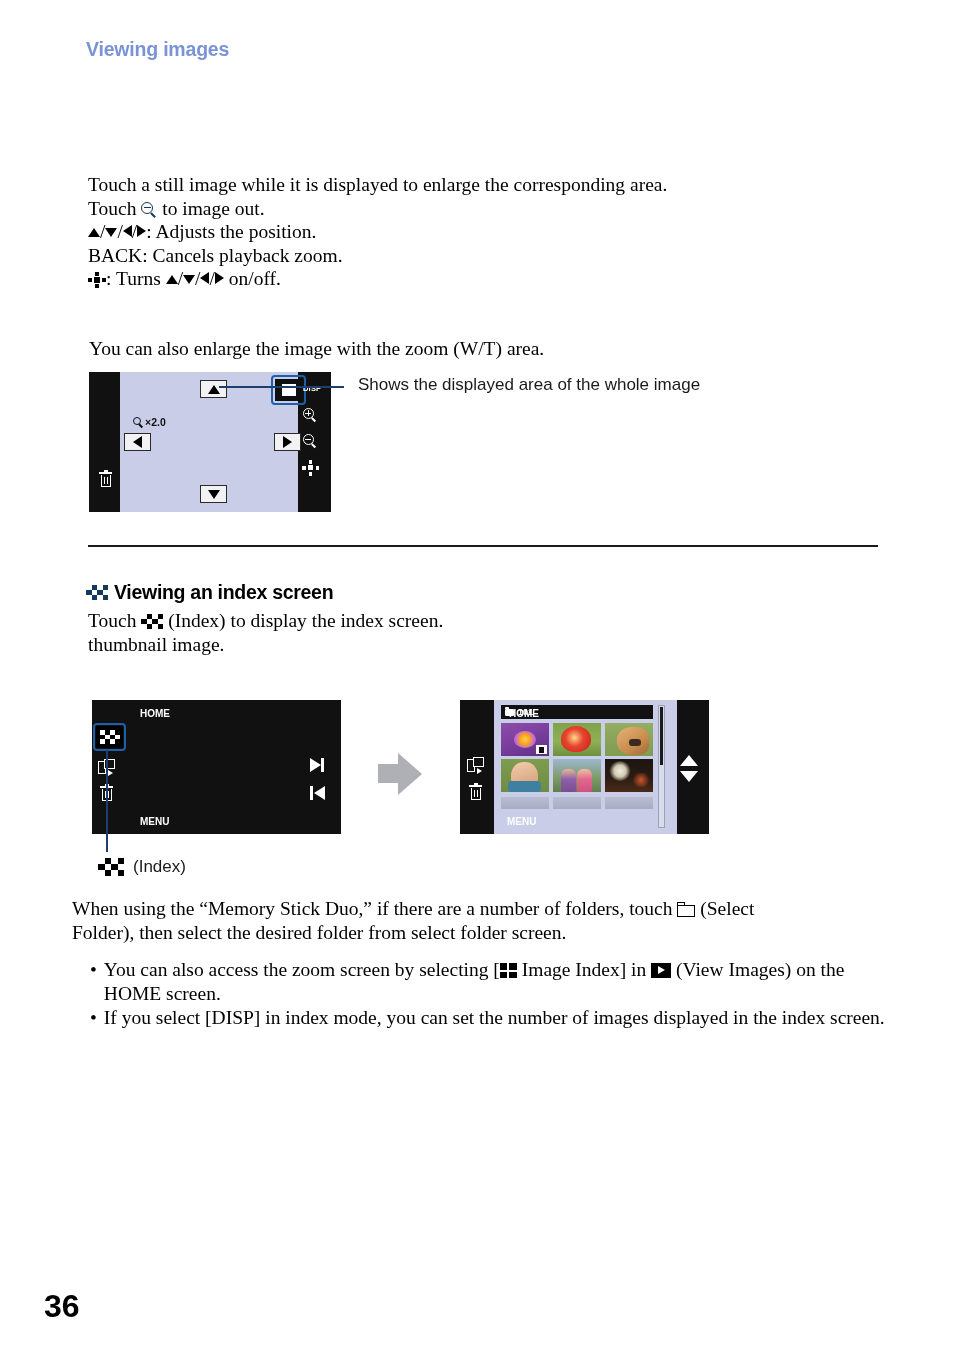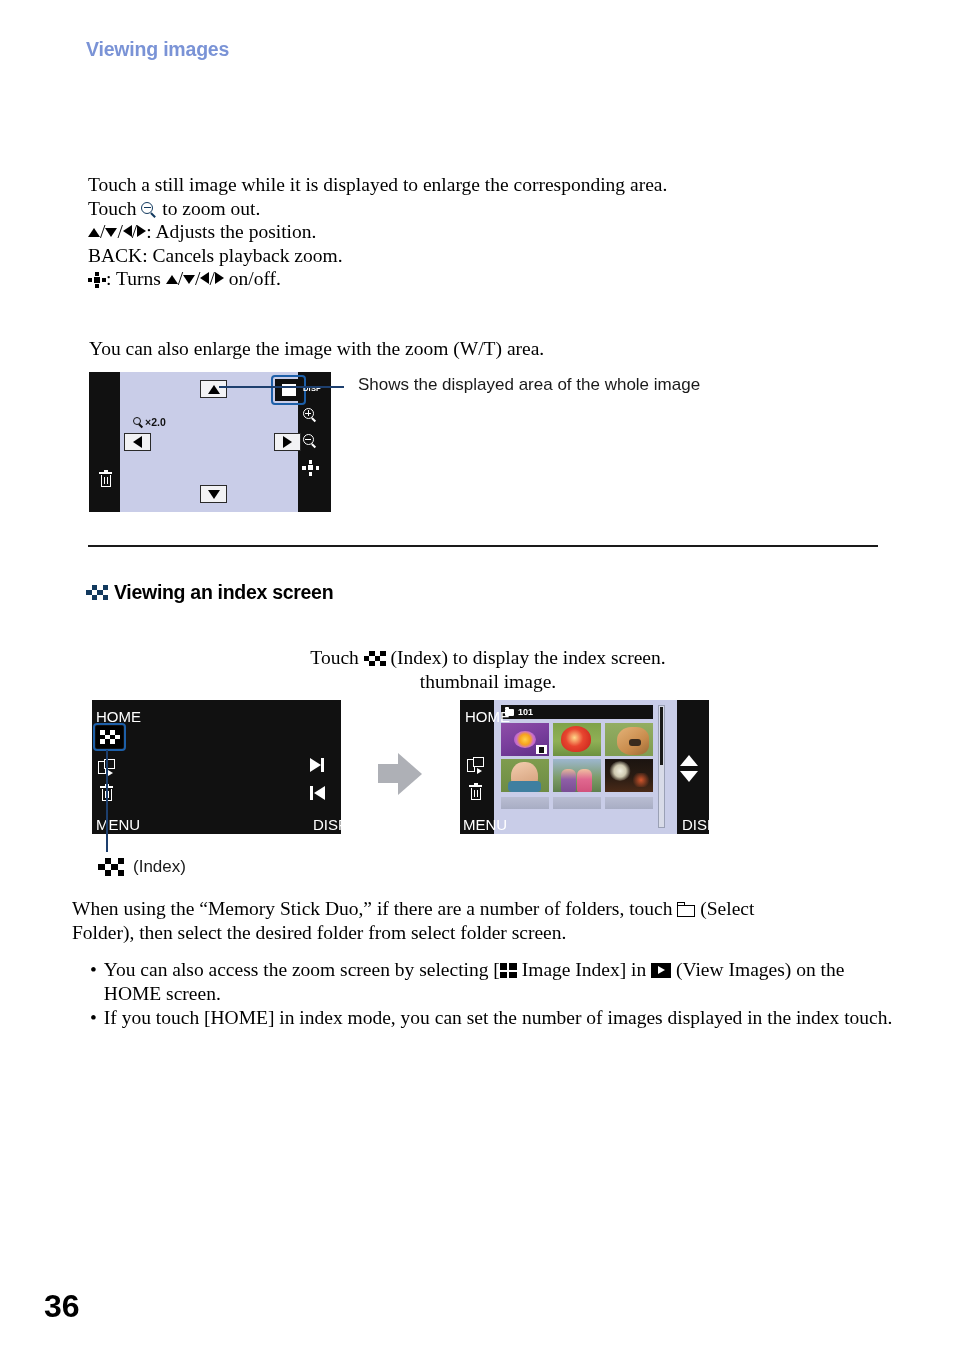--- a/index.html
+++ b/index.html
@@ -183,21 +183,21 @@
   }
 
   
   .rule { position:absolute; left:88px; top:545px; width:790px; height:2px; background:#1a1a1a; }
 
   
   #lcd-single { left:92px; top:700px; width:249px; height:134px; }
   #lcd-single .screen { position:absolute; left:33px; top:0; width:184px; height:134px; background:#c9cde8; }
   .lcd-label {
     position:absolute; font-family:"Liberation Sans", sans-serif;
-    font-weight:normal; color:#ffffff; font-size:15px;
+    font-weight:bold; color:#ffffff; font-size:10px;margin-left:44px;
   }
   #home1 { left:4px; top:8px; }
   #menu1 { left:4px; top:116px; }
   #disp1 { left:221px; top:116px; }
   #home2 { left:5px; top:8px; }
   #menu2 { left:3px; top:116px; }
   #disp2 { left:222px; top:116px; }
 
   .topbar-row { position:absolute; left:38px; top:6px; width:176px; height:14px; }
   .batt { position:absolute; left:0; top:2px; width:22px; height:10px; border:1.6px solid #1a1a1a; background:#fff; box-sizing:border-box; }
@@ -294,21 +294,21 @@
   <div class="run-head">Viewing images</div>
 
 
   <div class="body-txt" style="left:88px; top:173px; width:800px;">
     <div>Touch a still image while it is displayed to enlarge the corresponding area.</div>
     <div class="nowrap">
       <span>Touch</span>
       <span class="mag ig ig-mag">
         <span class="lens"></span><span class="handle"></span><span class="mn"></span>
       </span>
-      <span>to zoom out.</span>
+      <span>to image out.</span>
     </div>
     <div class="nowrap">
       <span class="tri tri-u"></span>/<span class="tri tri-d"></span>/<span class="tri tri-l"></span>/<span class="tri tri-r"></span><span>: Adjusts the position.</span>
     </div>
     <div>BACK: Cancels playback zoom.</div>
     <div class="nowrap">
       <span class="dpad"><b class="c"></b><b class="n"></b><b class="s"></b><b class="w"></b><b class="e"></b></span><span>: Turns</span>
       <span class="tri tri-u"></span>/<span class="tri tri-d"></span>/<span class="tri tri-l"></span>/<span class="tri tri-r"></span>
       <span>on/off.</span>
     </div>
@@ -380,21 +380,21 @@
       <i style="left:0;top:0;width:5.5px;height:5px"></i>
       <i style="left:11px;top:0;width:5.5px;height:5px"></i>
       <i style="left:5.5px;top:5px;width:5.5px;height:5px"></i>
       <i style="left:16.5px;top:5px;width:5.5px;height:5px"></i>
       <i style="left:0;top:10px;width:5.5px;height:5px"></i>
       <i style="left:11px;top:10px;width:5.5px;height:5px"></i>
     </span>
     <span>Viewing an index screen</span>
   </div>
 
-  <div class="body-txt" style="left:88px; top:646px; width:800px;text-align:center;">
+  <div class="body-txt" style="left:88px; top:609px; width:800px;">
     <div class="nowrap">
       <span>Touch</span>
       <span class="ix-bw">
         <i style="left:0;top:0;width:5.5px;height:5px"></i>
         <i style="left:11px;top:0;width:5.5px;height:5px"></i>
         <i style="left:5.5px;top:5px;width:5.5px;height:5px"></i>
         <i style="left:16.5px;top:5px;width:5.5px;height:5px"></i>
         <i style="left:0;top:10px;width:5.5px;height:5px"></i>
         <i style="left:11px;top:10px;width:5.5px;height:5px"></i>
       </span>
@@ -538,21 +538,21 @@
         <span>You can also access the zoom screen by selecting [</span><span class="grid4"><b class="a"></b><b class="b2"></b><b class="c2"></b><b class="d2"></b></span>
         <span>Image Index] in</span>
         <span class="playbox"><i></i></span>
         <span>(View Images) on</span>
         <span>the HOME screen.</span>
       </span>
     </div>
     <div style="display:flex; margin-top:1px;">
       <span style="margin-right:7px;">•</span>
       <span>
-        <span>If you touch [HOME] in index mode, you can set the number of images displayed in the index</span>
-        <span>touch.</span>
+        <span>If you select [DISP] in index mode, you can set the number of images displayed in the index</span>
+        <span>screen.</span>
       </span>
     </div>
   </div>
 
   <div class="pageno">36</div>
 
 </div>
 
 </body></html>

